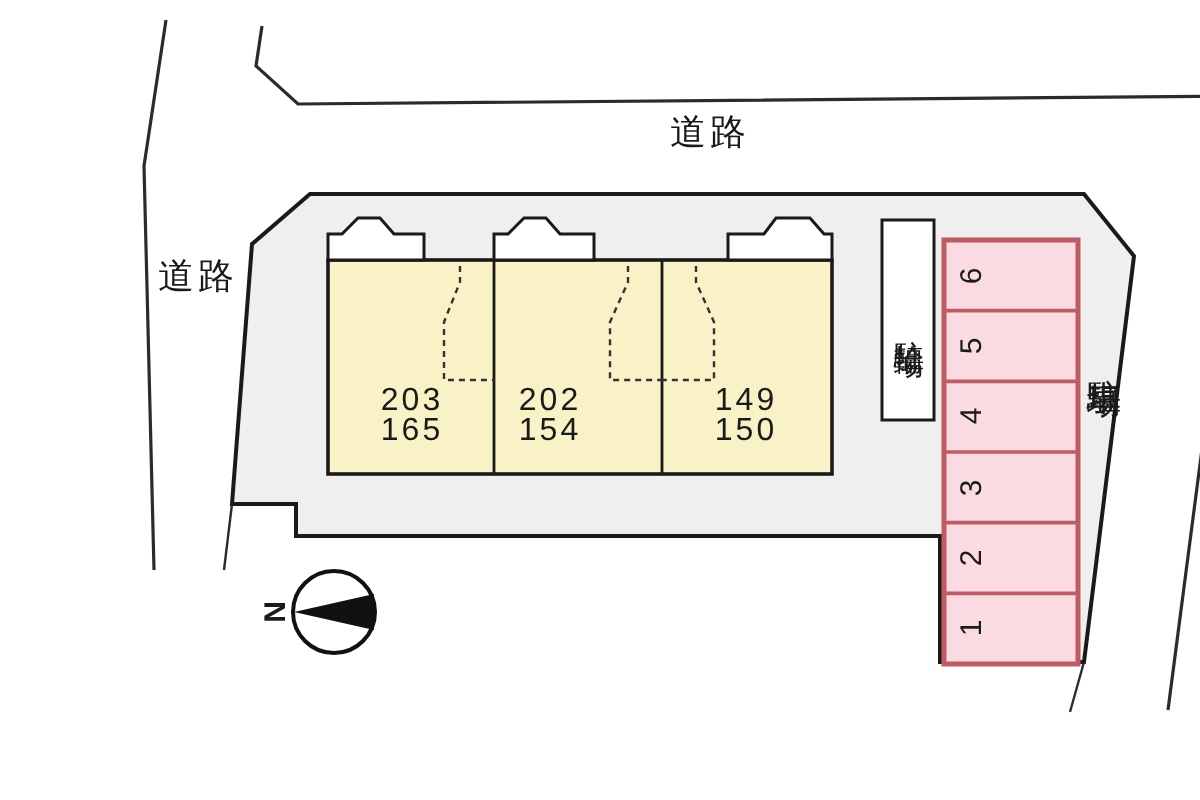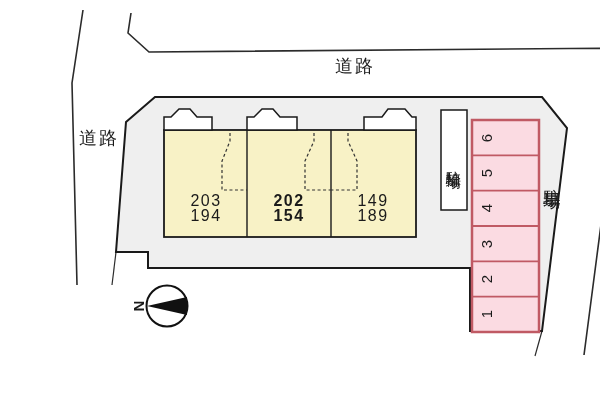--- a/index.html
+++ b/index.html
@@ -65,23 +65,23 @@
     <line class="parkdiv" x1="433" y1="261.3" x2="500" y2="261.3"></line>
     <line class="parkdiv" x1="433" y1="296.7" x2="500" y2="296.7"></line>
 
     <circle class="compass-circle" cx="128" cy="306" r="20.5"></circle>
     <polygon class="compass-tri" points="108,306 148,297 148,315"></polygon>
   </svg>
 
   <div class="lbl road-lbl" style="left:316px;top:66px;">道路</div>
   <div class="lbl road-lbl" style="left:60px;top:138px;">道路</div>
 
-  <div class="lbl unit-lbl" style="left:167px;top:208px;"><span>203</span><br><span>194</span></div>
-  <div class="lbl unit-lbl" style="left:250px;top:208px;font-weight:bold;"><span>202</span><br><span>154</span></div>
-  <div class="lbl unit-lbl" style="left:334px;top:208px;"><span>149</span><br><span>189</span></div>
+  <div class="lbl unit-lbl" style="left:167px;top:208px;"><span>203</span><br><span>165</span></div>
+  <div class="lbl unit-lbl" style="left:236px;top:208px;"><span>202</span><br><span>154</span></div>
+  <div class="lbl unit-lbl" style="left:334px;top:208px;"><span>149</span><br><span>150</span></div>
 
   <div class="lbl vtext bike-lbl" style="left:415px;top:161px;">駐輪場</div>
   <div class="lbl vtext car-lbl" style="left:513px;top:178px;">駐車場</div>
 
   <div class="lbl pnum" style="left:447px;top:138px;">6</div>
   <div class="lbl pnum" style="left:447px;top:173px;">5</div>
   <div class="lbl pnum" style="left:447px;top:208px;">4</div>
   <div class="lbl pnum" style="left:447px;top:244px;">3</div>
   <div class="lbl pnum" style="left:447px;top:279px;">2</div>
   <div class="lbl pnum" style="left:447px;top:314px;">1</div>

